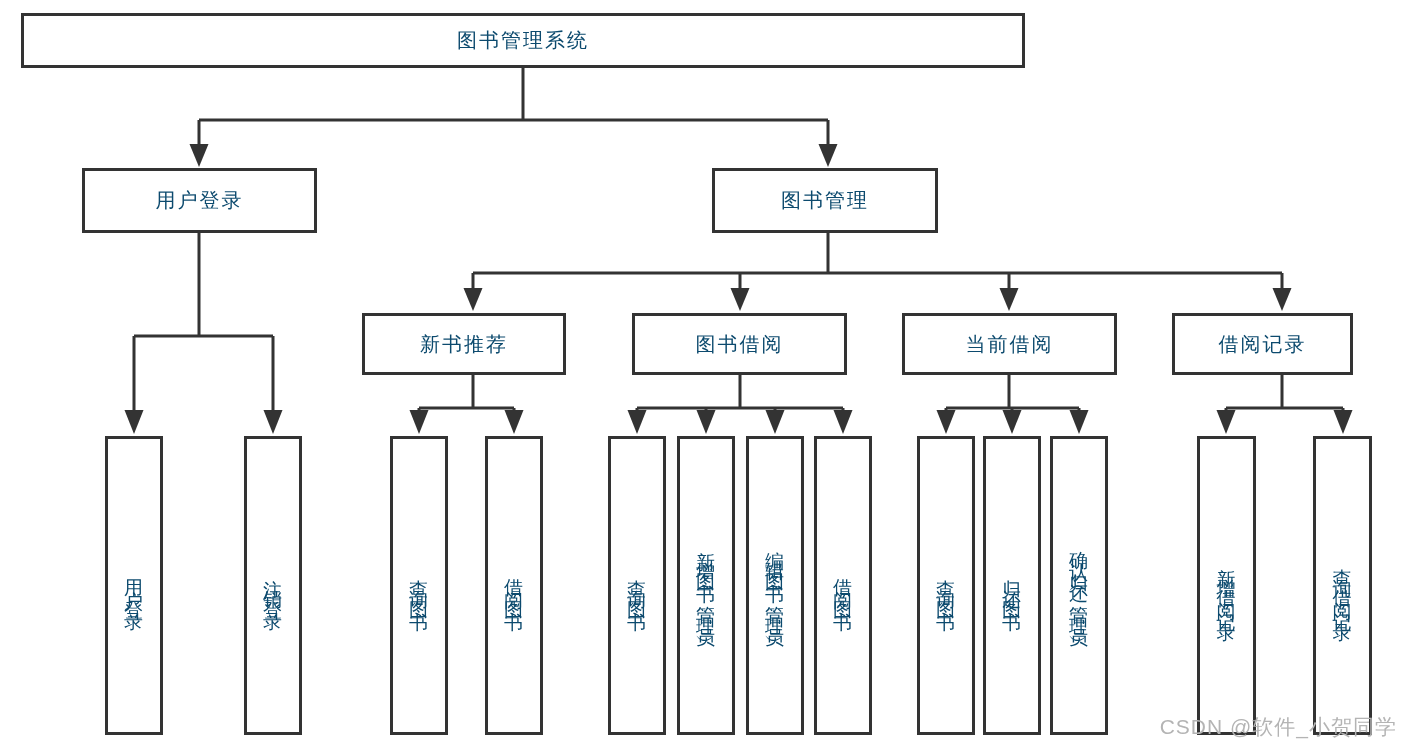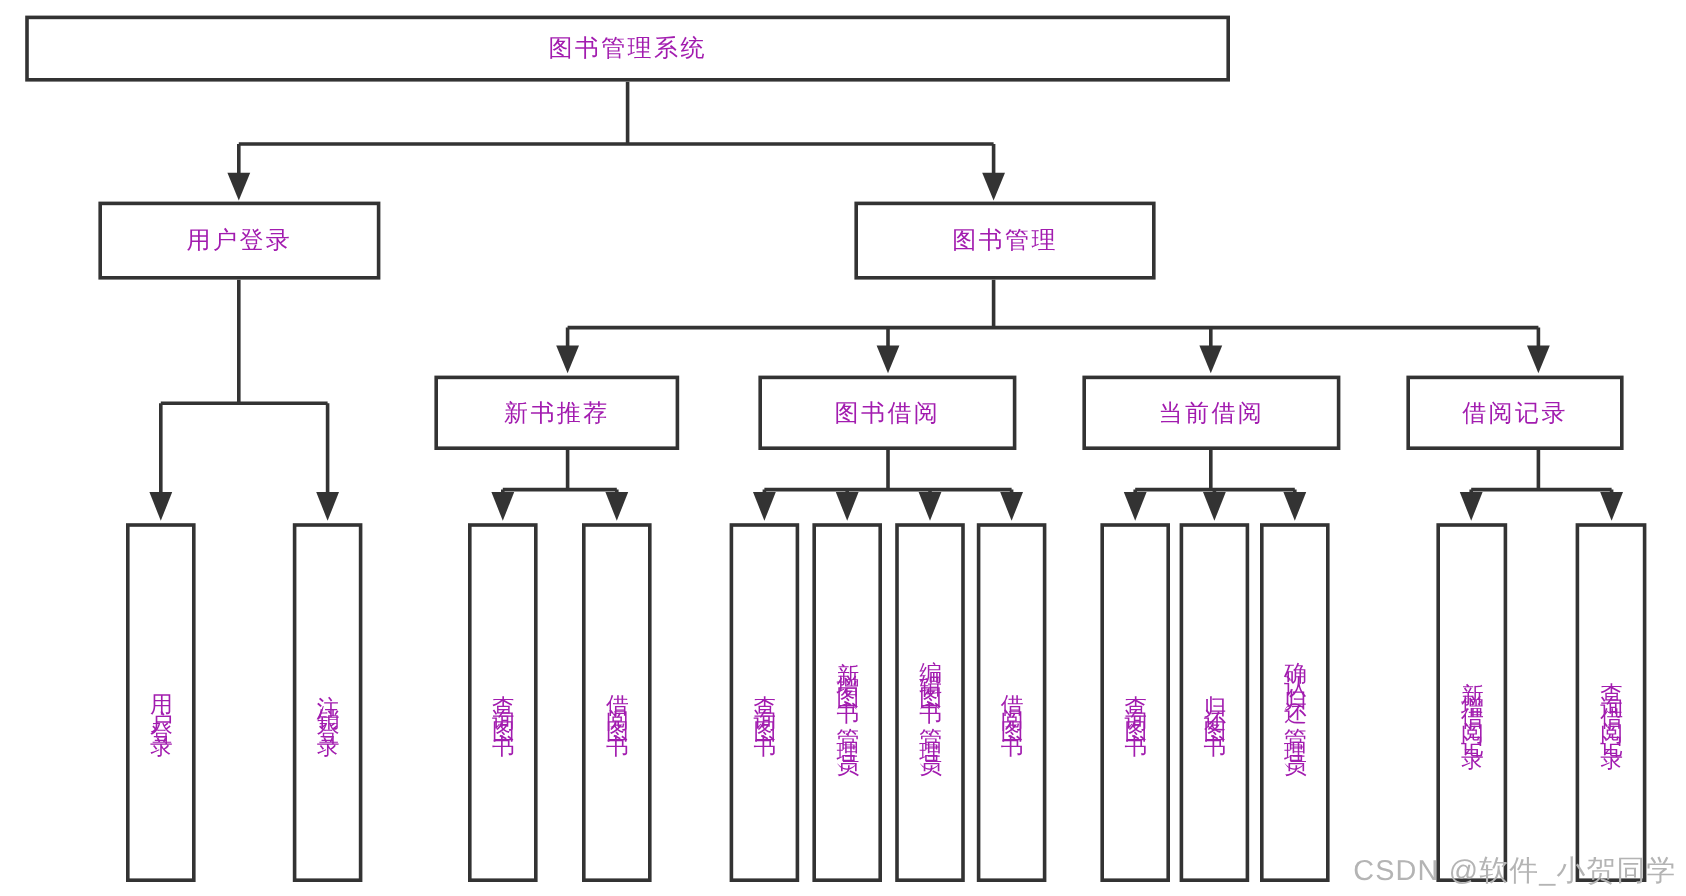--- a/index.html
+++ b/index.html
@@ -8,31 +8,31 @@
     position:relative; width:1405px; height:747px; background:#ffffff;
     font-family:"Liberation Sans","DejaVu Sans",sans-serif; overflow:hidden;
   }
   .connectors { position:absolute; left:0; top:0; width:1405px; height:747px; }
   .connectors path { stroke:#333333; stroke-width:3; fill:none; }
   .connectors polygon { fill:#333333; stroke:none; }
   .node {
     position:absolute; box-sizing:border-box;
     border:3px solid #333333; background:#ffffff;
     display:flex; align-items:center; justify-content:center;
-    color:#a21caf;
+    color:#0c4a6e;
   }
   .h { font-size:20px; letter-spacing:2px; white-space:nowrap; }
   .v {
     writing-mode:vertical-rl; text-orientation:mixed;
     font-size:19px; letter-spacing:11px; line-height:1;
   }
   .leaf { top:436px; width:58px; height:299px; }
   .watermark {
     position:absolute; right:8px; bottom:6px; z-index:5;
-    font-size:24px; letter-spacing:1px; color:#b4b4b4; white-space:nowrap;
+    font-size:21px; letter-spacing:1px; color:#b4b4b4; white-space:nowrap;
   }
 </style>
 </head>
 <body>
 
 <div class="stage">
 
   <svg class="connectors" viewBox="0 0 1405 747" xmlns="http://www.w3.org/2000/svg">
 
     <g>
@@ -79,21 +79,21 @@
     <g>
       <path d="M1282,375 V408 M1226,408 H1343 M1226,408 V412 M1343,408 V412"></path>
       <polygon points="1216.5,410 1235.5,410 1226,434"></polygon>
       <polygon points="1333.5,410 1352.5,410 1343,434"></polygon>
     </g>
   </svg>
 
   <div class="node h" style="left:21px; top:13px; width:1004px; height:55px;">图书管理系统</div>
 
   <div class="node h" style="left:82px; top:168px; width:235px; height:65px;">用户登录</div>
-  <div class="node h" style="left:712px; top:168px; width:251px; height:65px;">图书管理</div>
+  <div class="node h" style="left:712px; top:168px; width:226px; height:65px;">图书管理</div>
 
   <div class="node h" style="left:362px; top:313px; width:204px; height:62px;">新书推荐</div>
   <div class="node h" style="left:632px; top:313px; width:215px; height:62px;font-family:Liberation Serif, serif;">图书借阅</div>
   <div class="node h" style="left:902px; top:313px; width:215px; height:62px;">当前借阅</div>
   <div class="node h" style="left:1172px; top:313px; width:181px; height:62px;">借阅记录</div>
 
   <div class="node v leaf" style="left:105px;">用户登录</div>
   <div class="node v leaf" style="left:244px;">注销登录</div>
 
   <div class="node v leaf" style="left:390px;">查询图书</div>

